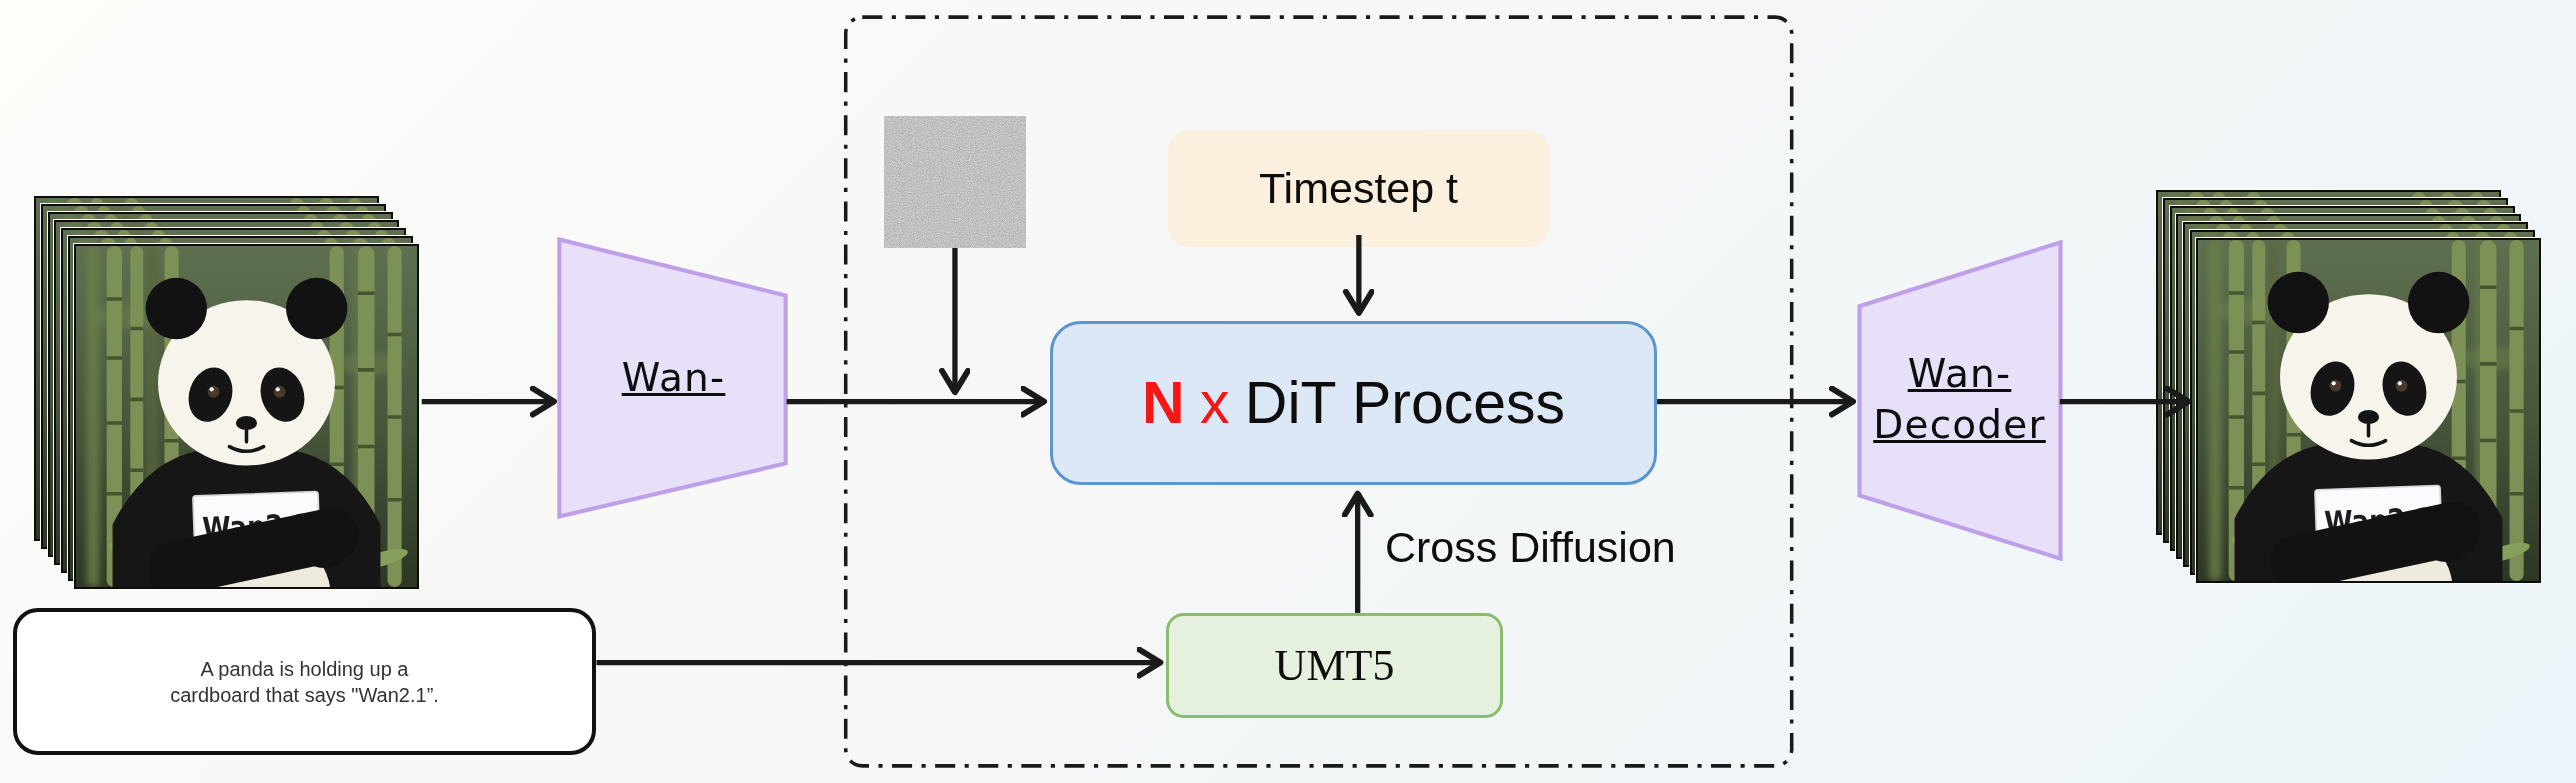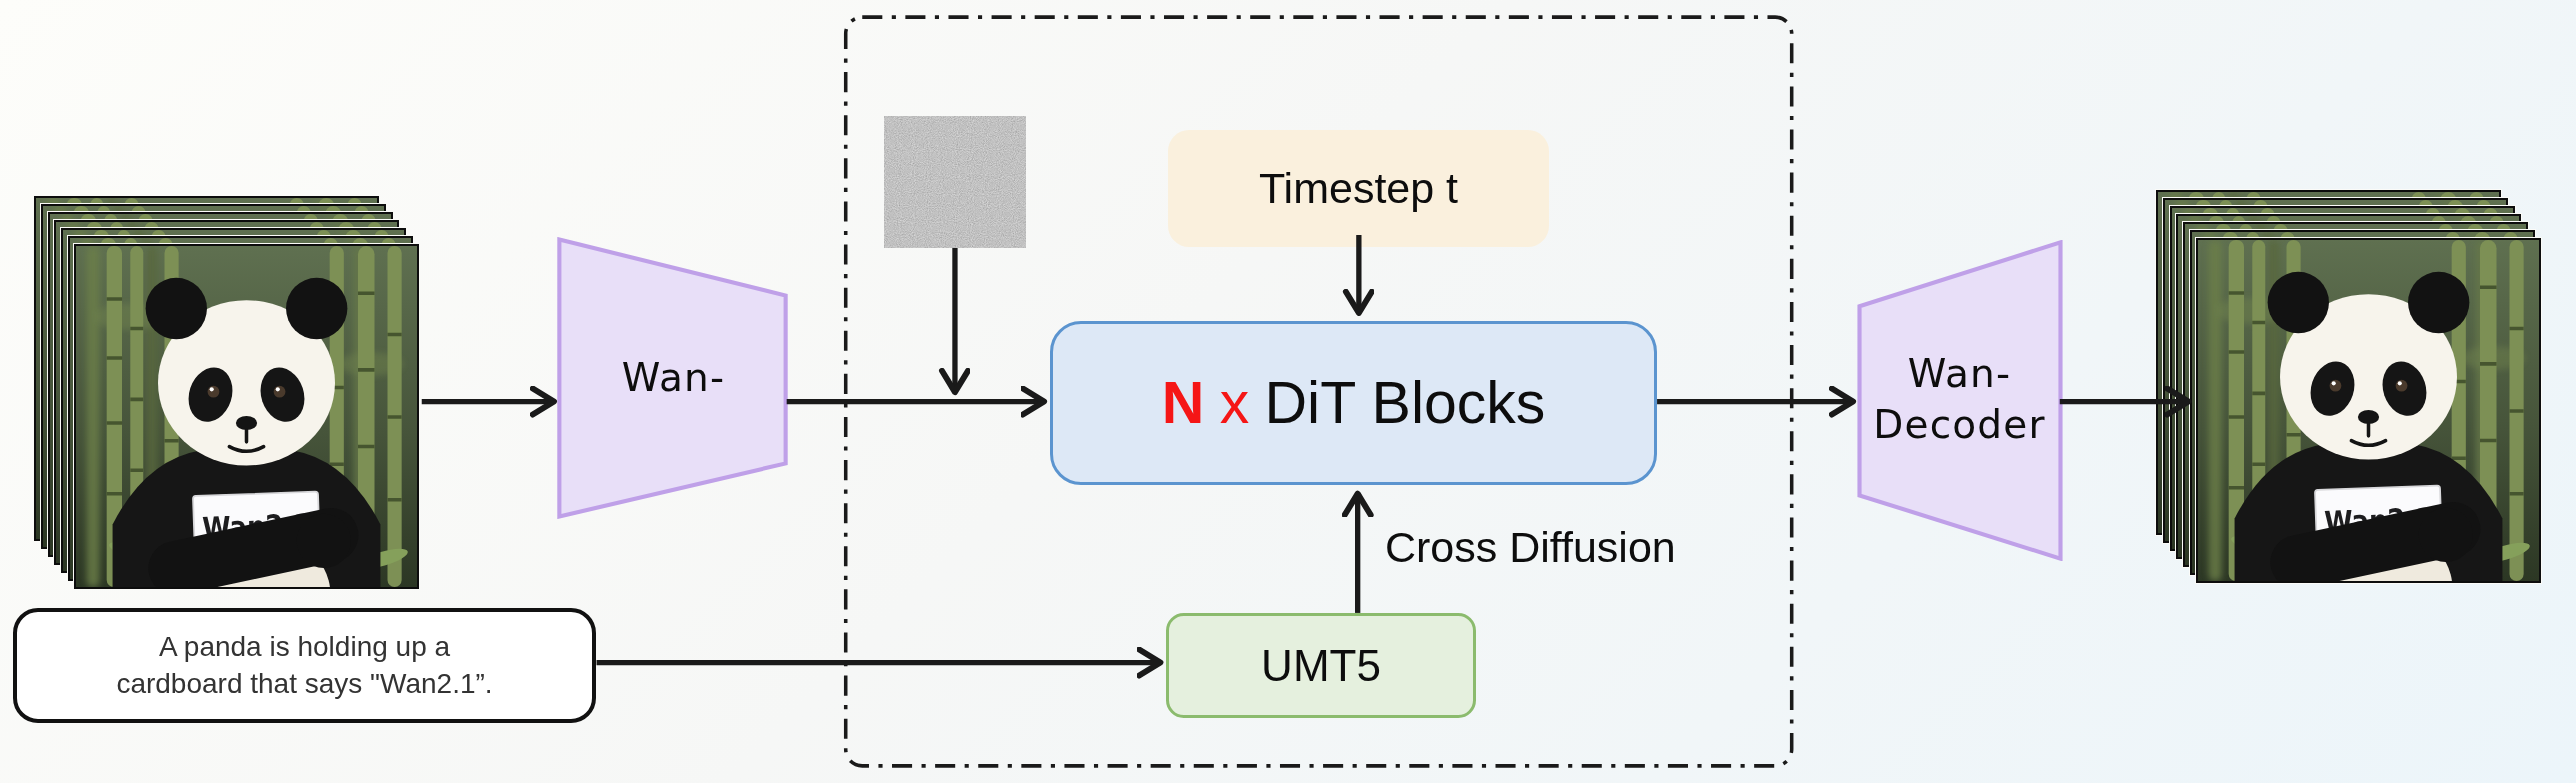--- a/index.html
+++ b/index.html
@@ -18,34 +18,34 @@
   .frame{
     position:absolute;width:341px;height:341px;
     border:2.4px solid #0d0d0d;outline:1.2px solid #fbfbf8;
     background:#2e3a26;box-sizing:content-box;
   }
   .frame svg{display:block;width:100%;height:100%;}
   
   .node-label{
     position:absolute;z-index:20;display:flex;flex-direction:column;
     align-items:center;justify-content:center;text-align:center;
-    pointer-events:none;line-height:1.2;
+    pointer-events:none;line-height:1.2;text-decoration:underline;
   }
   
   .box{position:absolute;z-index:10;display:flex;align-items:center;justify-content:center;box-sizing:border-box;}
   #timestep-box{left:1168px;top:130px;width:381px;height:117px;background:var(--timestep-fill);border-radius:21px;font-size:43px;}
   #dit-box{left:1050px;top:321px;width:607px;height:164px;background:var(--dit-fill);border:3.5px solid var(--dit-border);border-radius:31px;font-size:59px;}
   #dit-box .n{color:var(--dit-n);font-weight:bold;}
   #dit-box .times{color:var(--dit-n);margin:0 15.4px;}
-  #umt5-box{left:1166px;top:613px;width:310px;height:105px;background:var(--umt5-fill);border:3px solid var(--umt5-border);border-radius:17.7px;font-size:44px;}
+  #umt5-box{left:1166px;top:613px;width:337px;height:105px;background:var(--umt5-fill);border:3px solid var(--umt5-border);border-radius:17.7px;font-size:44px;font-family:Liberation Serif, serif;}
   #prompt-box{
-    left:13px;top:608px;width:583px;height:115px;background:var(--prompt-bg);
+    left:13px;top:608px;width:583px;height:147px;background:var(--prompt-bg);
     border:4.7px solid var(--prompt-border);border-radius:25px;z-index:10;
     display:flex;flex-direction:column;align-items:center;justify-content:center;
-    font-size:28px;line-height:1.3;color:var(--prompt-text);position:absolute;box-sizing:border-box;
+    font-size:20px;line-height:1.3;color:var(--prompt-text);position:absolute;box-sizing:border-box;
   }
   
   .vae{position:absolute;z-index:10;}
   .vae-label{font-family:"DejaVu Sans",sans-serif;font-size:39px;letter-spacing:1.2px;line-height:1.3;}
   
   #diffusion-title{
     position:absolute;left:1352px;top:47px;width:437px;z-index:30;
     text-align:right;font-style:italic;font-size:44px;color:#111;
   }
   #cross-attention-label{
@@ -256,21 +256,21 @@
     <rect width="240" height="224" filter="url(#noiseF)"></rect>
   </svg>
 
   <div id="timestep-box" class="box">
     <span>Timestep t</span>
   </div>
 
   <div id="dit-box" class="box">
     <span class="n">N</span>
     <span class="times">x</span>
-    <span>DiT Blocks</span>
+    <span>DiT Process</span>
   </div>
 
   <div id="cross-attention-label">Cross Diffusion</div>
 
   <div id="umt5-box" class="box">
     <span>UMT5</span>
   </div>
 
   <div id="prompt-box">
     <span>A panda is holding up a</span>

